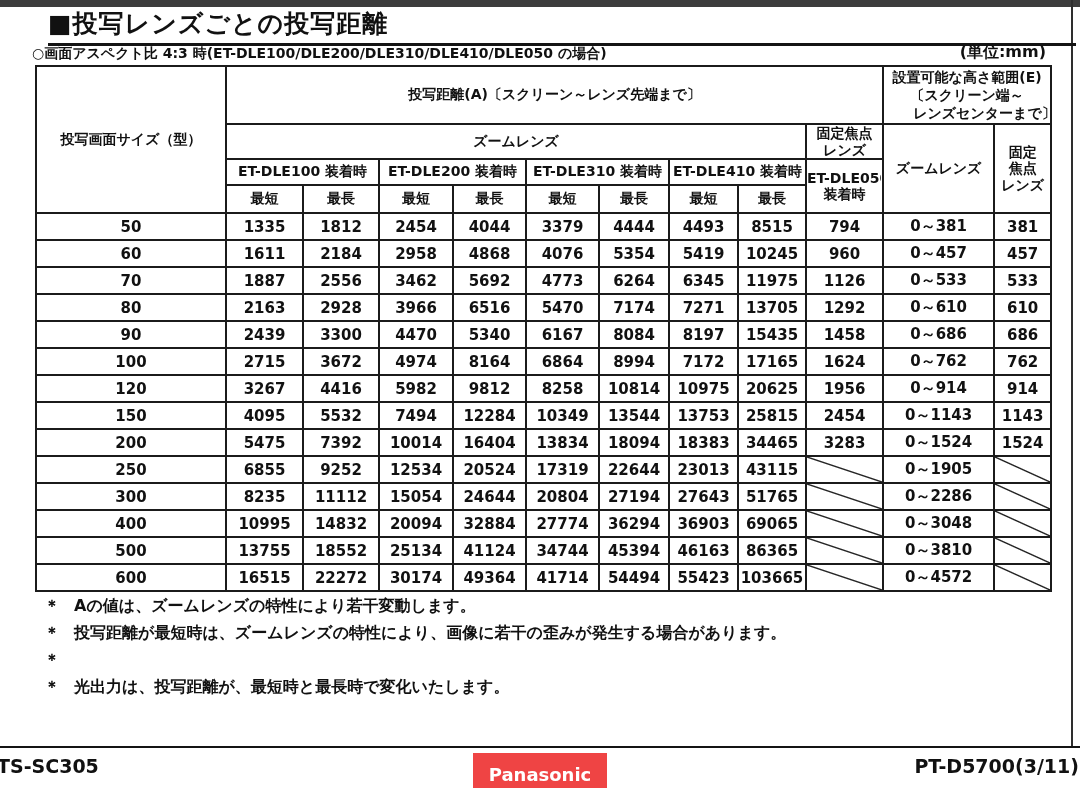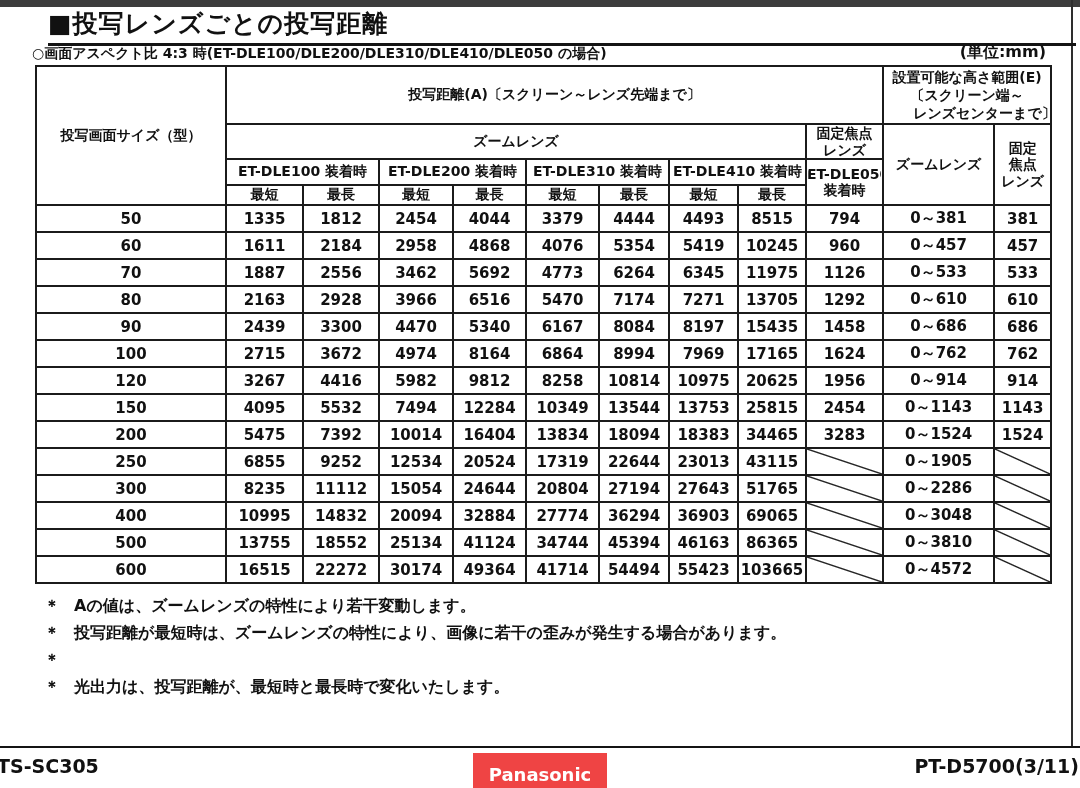--- a/index.html
+++ b/index.html
@@ -29,21 +29,21 @@
   }
   table.main th,table.main td{
     border:2px solid #1b1b1b;padding:0;color:#111;
     overflow:hidden;white-space:nowrap;
   }
   table.main th{font-size:14px;font-weight:700;text-align:center;vertical-align:middle;}
   table.main td{font-size:15px;font-weight:600;text-align:center;vertical-align:middle;}
   tr.r1{height:58px;}
   tr.r2{height:32px;margin-top:12px;}
   tr.r3{height:26px;}
-  tr.r4{height:20px;}
+  tr.r4{height:28px;}
   tbody tr{height:27px;}
   td.size{text-align:right;padding-right:18px;}
   th.small{font-size:13px;line-height:1.18;border-radius:14px;}
   th.height-h{font-size:13.5px;text-align:left;padding:2px 5px;line-height:1.3;}
   th.height-h .ta-r{text-align:right;margin-left:29px;}
   td.diag{
     background-image:linear-gradient(to top right,
       transparent calc(50% - 1.2px), #222 calc(50% - 0.2px),
       #222 calc(50% + 0.2px), transparent calc(50% + 1.2px));
   }
@@ -207,21 +207,21 @@
           <td>686</td>
         </tr>
         <tr>
           <td class="size">100</td>
           <td>2715</td>
           <td>3672</td>
           <td>4974</td>
           <td>8164</td>
           <td>6864</td>
           <td>8994</td>
-          <td>7969</td>
+          <td>7172</td>
           <td>17165</td>
           <td>1624</td>
           <td>0～762</td>
           <td>762</td>
         </tr>
         <tr>
           <td class="size">120</td>
           <td>3267</td>
           <td>4416</td>
           <td>5982</td>

